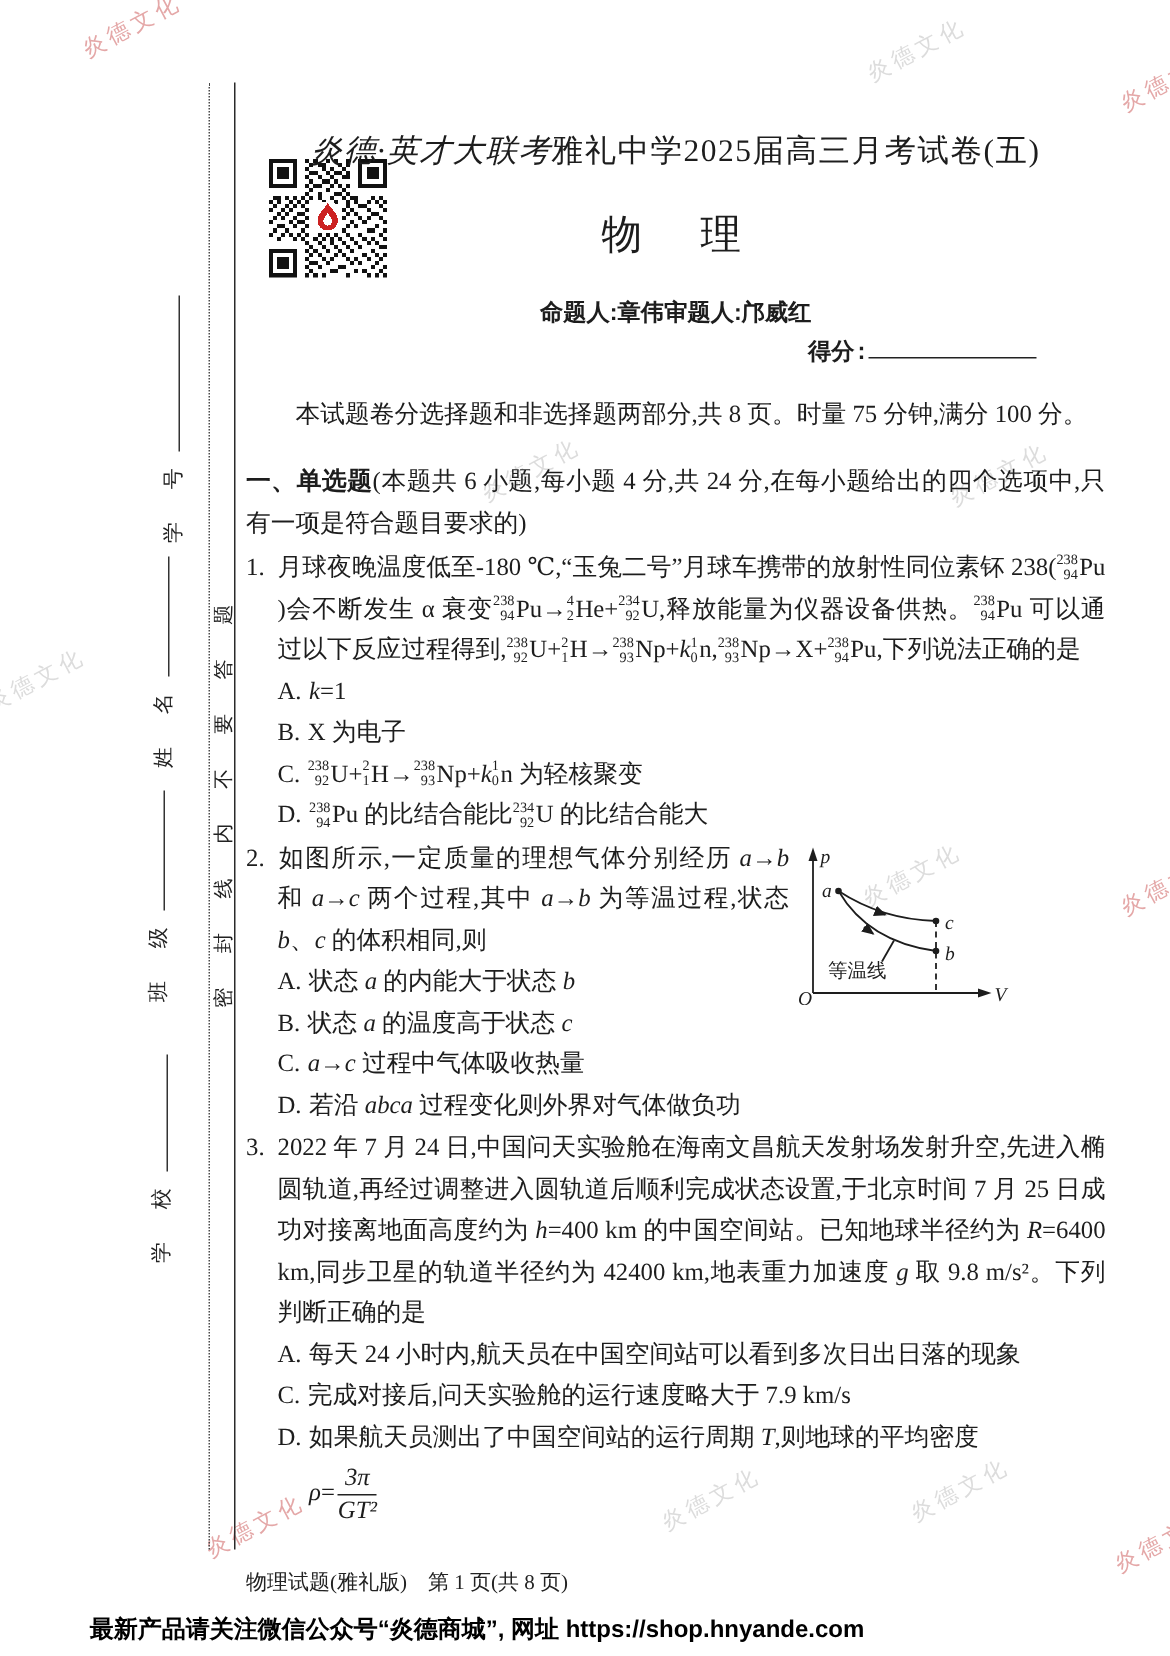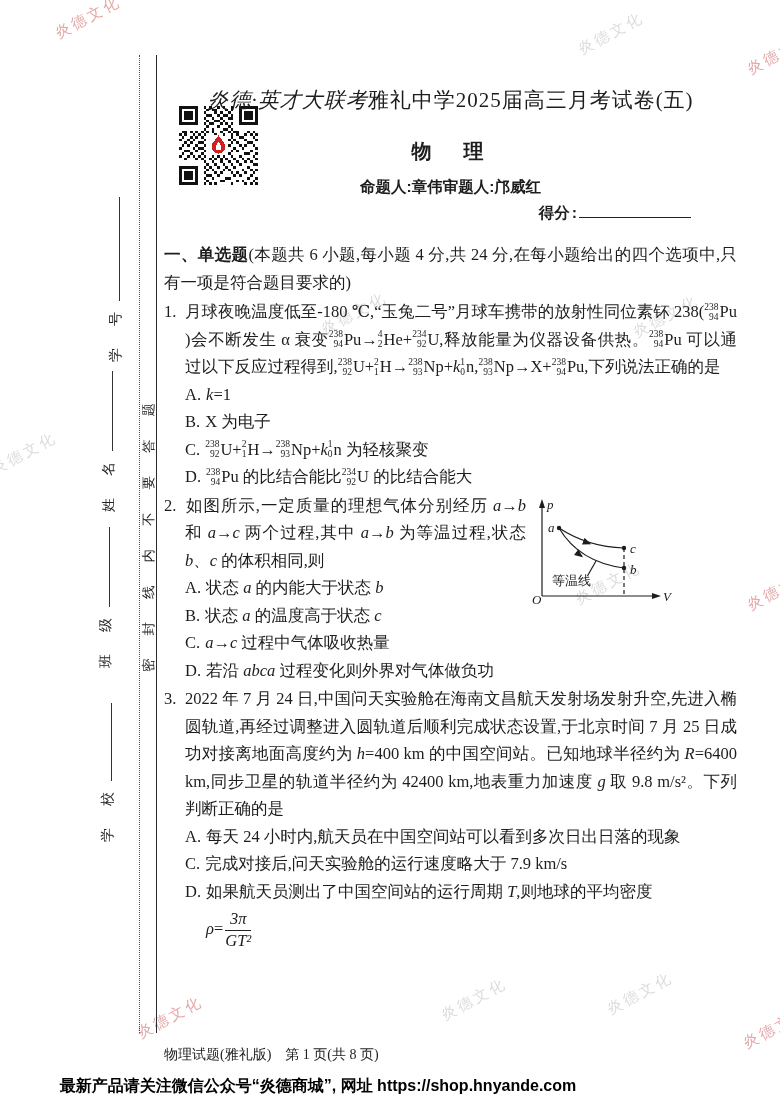--- a/index.html
+++ b/index.html
@@ -30,23 +30,23 @@
     position:absolute; transform:rotate(-90deg); transform-origin:0 0;
     font-size:14px; white-space:nowrap; color:#222; line-height:18px;
     font-family:"Liberation Sans","DejaVu Sans",sans-serif;
   }
   .sfield .lab { letter-spacing:9px; }
   .sfield .blank { display:inline-block; border-bottom:1.2px solid #333; height:12px; margin-left:2px; }
   
   .content { position:absolute; left:164px; top:0; width:573px; }
   .exam-title { margin-top:86px; text-align:center; font-size:21px; font-weight:normal; letter-spacing:1px; white-space:nowrap; }
   .exam-title .brand { font-style:italic; }
-  .subject { margin-top:24px; text-align:center; font-size:20px; font-weight:bold; letter-spacing:6px;
+  .subject { margin-top:24px; text-align:center; font-size:27px; font-weight:normal; letter-spacing:6px;
              font-family:"Liberation Sans","DejaVu Sans",sans-serif; }
-  .people { margin-top:12px; display:flex; justify-content:center; 
+  .people { margin-top:24px; display:flex; justify-content:center; 
             font-family:"Liberation Sans","DejaVu Sans",sans-serif; font-weight:bold; font-size:15.5px; }
   .score-row { margin-top:5px; text-align:right; padding-right:46px;
                font-family:Liberation Mono, monospace; font-weight:bold; font-size:15.5px; }
   .score-row .blank { display:inline-block; width:112px; border-bottom:1.5px solid #222; height:14px; }
   .qr { position:absolute; left:179px; top:106px; width:79px; height:79px; }
   
   .intro { margin-top:15px; font-size:16.5px; line-height:31px; text-align:justify; text-indent:2em; }
   .section-head { margin-top:16px; font-size:16.5px; line-height:28px; text-align:justify; }
   .section-head b { font-family:"Liberation Sans","DejaVu Sans",sans-serif; }
   .q { margin-top:1px; }
@@ -167,20 +167,21 @@
 
     <div class="people">
       <span>命题人:章伟</span>
       <span>审题人:邝威红</span>
     </div>
 
     <div class="score-row">
       <span>得分:</span><span class="blank"></span>
     </div>
 
+    <p class="intro">本试题卷分选择题和非选择题两部分,共 8 页。时量 75 分钟,满分 100 分。</p>
 
     <p class="section-head">
       <b>一、单选题</b><span>(本题共 6 小题,每小题 4 分,共 24 分,在每小题给出的四个选项中,只有一项是符合题目要求的)</span>
     </p>
 
     <div class="q">
       <p class="stem"><span class="qnum">1.</span><span>月球夜晚温度低至-180 ℃,“玉兔二号”月球车携带的放射性同位素钚 238(<span class="nuc"><span class="st"><span>238</span><span>94</span></span><span>Pu</span></span>)会不断发生 α 衰变<span class="nuc"><span class="st"><span>238</span><span>94</span></span><span>Pu</span></span>→<span class="nuc"><span class="st"><span>4</span><span>2</span></span><span>He</span></span>+<span class="nuc"><span class="st"><span>234</span><span>92</span></span><span>U</span></span>,释放能量为仪器设备供热。<span class="nuc"><span class="st"><span>238</span><span>94</span></span><span>Pu</span></span> 可以通过以下反应过程得到,<span class="nuc"><span class="st"><span>238</span><span>92</span></span><span>U</span></span>+<span class="nuc"><span class="st"><span>2</span><span>1</span></span><span>H</span></span>→<span class="nuc"><span class="st"><span>238</span><span>93</span></span><span>Np</span></span>+<i class="var">k</i><span class="nuc"><span class="st"><span>1</span><span>0</span></span><span>n</span></span>,<span class="nuc"><span class="st"><span>238</span><span>93</span></span><span>Np</span></span>→X+<span class="nuc"><span class="st"><span>238</span><span>94</span></span><span>Pu</span></span>,下列说法正确的是</span></p>
       <p class="opt"><span class="optlabel">A.</span><span><i class="var">k</i>=1</span></p>
       <p class="opt"><span class="optlabel">B.</span><span>X 为电子</span></p>
       <p class="opt"><span class="optlabel">C.</span><span><span class="nuc"><span class="st"><span>238</span><span>92</span></span><span>U</span></span>+<span class="nuc"><span class="st"><span>2</span><span>1</span></span><span>H</span></span>→<span class="nuc"><span class="st"><span>238</span><span>93</span></span><span>Np</span></span>+<i class="var">k</i><span class="nuc"><span class="st"><span>1</span><span>0</span></span><span>n</span></span> 为轻核聚变</span></p>

